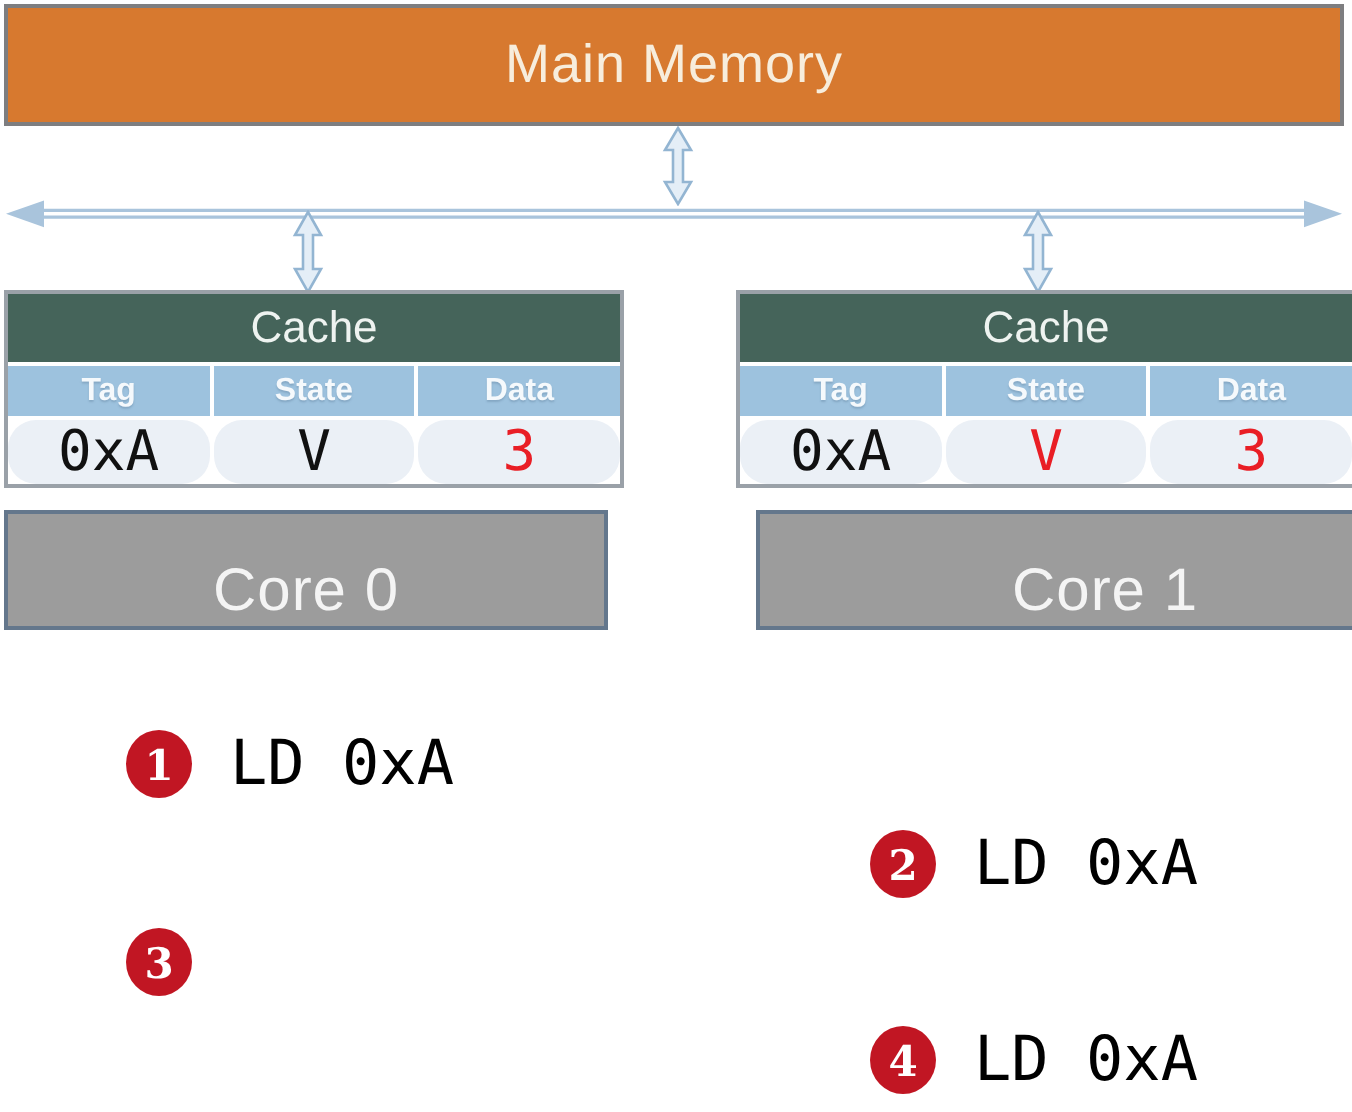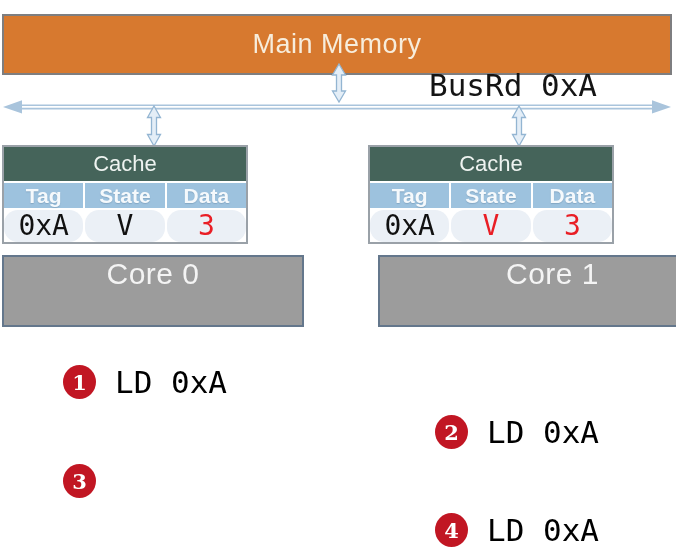--- a/index.html
+++ b/index.html
@@ -4,63 +4,63 @@
 <style>
   html,body{margin:0;padding:0;background:#ffffff;}
   .stage{
     position:relative;width:676px;height:556px;background:#ffffff;
     font-family:"Liberation Sans",sans-serif;overflow:hidden;
   }
   
   .main-memory{
     position:absolute;left:2px;top:2px;width:670px;height:61px;
     box-sizing:border-box;background:#d7792f;border:2px solid #7e7e80;
-    display:flex;align-items:center;justify-content:center;margin-top:12px;
+    display:flex;align-items:center;justify-content:center;
   }
   .main-memory .label{
     color:#f7eddc;font-size:27px;letter-spacing:.5px;
   }
   
   .varrow{position:absolute;width:16px;height:42px;}
   .varrow.center{left:331px;top:63px;height:40px;}
   .varrow.left{left:146px;top:105px;}
   .varrow.right{left:511px;top:105px;}
   
   .bus{position:absolute;left:2px;top:98px;width:670px;height:17px;}
   .bus-label{
     position:absolute;left:429px;top:67px;
     font-family:"DejaVu Sans Mono",monospace;font-size:31px;color:#141414;
     white-space:pre;
   }
   
   .cache{
-    position:absolute;top:145px;width:246px;box-sizing:border-box;
+    position:absolute;top:145px;width:310px;box-sizing:border-box;
     border:2px solid #9aa1a8;background:#ffffff;
   }
   .cache.c0{left:2px;}
   .cache.c1{left:368px;}
   .cache-title{
     height:34px;background:#45645a;color:#eef3f0;font-size:22px;
     line-height:34px;text-align:center;margin-bottom:2px;
   }
   .cache-grid{display:grid;grid-template-columns:1fr 1fr 1fr;gap:2px;background:#ffffff;}
   .cache-grid .h{
-    background:#9dc2de;color:#f5f9fc;font-weight:bold;font-size:21px;
+    background:#9dc2de;color:#f5f9fc;font-weight:bold;font-size:16px;
     height:25px;line-height:25px;text-align:center;margin-bottom:0;
     text-shadow:0 1px 1px rgba(90,120,150,.35);
   }
   .cache-grid .v{
     background:#ebf0f6;font-family:"DejaVu Sans Mono",monospace;
     font-size:28px;height:32px;line-height:32px;text-align:center;color:#111;border-radius:14px;
   }
   
   .core{
-    position:absolute;top:255px;width:302px;height:72px;box-sizing:border-box;
+    position:absolute;top:255px;width:302px;height:60px;box-sizing:border-box;
     background:#9c9c9c;border:2px solid #64778c;
-    display:flex;align-items:flex-start;justify-content:center;
+    display:flex;align-items:flex-end;justify-content:center;
   }
   .core.c0{left:2px;}
   .core.c1{left:378px;padding-left:47px;}
   .core .label{color:#f4f4f4;font-size:30px;letter-spacing:.5px;}
   
   .op{
     position:absolute;display:flex;align-items:center;height:36px;
   }
   .op .badge{
     width:33px;height:34px;border-radius:50%;background:#c11623;
@@ -90,21 +90,20 @@
     <path d="M8 1 L14.5 12 L10.5 12 L10.5 28 L14.5 28 L8 39 L1.5 28 L5.5 28 L5.5 12 L1.5 12 Z" fill="#e4eef7" stroke="#93b5d2" stroke-width="1.3"></path>
   </svg>
 
   <svg class="bus" viewBox="0 0 670 17">
     <line x1="14" y1="7.2" x2="656" y2="7.2" stroke="#a9c4dc" stroke-width="1.6"></line>
     <line x1="14" y1="10.6" x2="656" y2="10.6" stroke="#a9c4dc" stroke-width="1.6"></line>
     <polygon points="1,8.9 20,2.2 20,15.6" fill="#a9c4dc"></polygon>
     <polygon points="669,8.9 650,2.2 650,15.6" fill="#a9c4dc"></polygon>
   </svg>
 
-  <div class="bus-label">BusRd 0xA</div>
 
   <svg class="varrow left" viewBox="0 0 16 42">
     <path d="M8 1 L14.5 12.5 L10.5 12.5 L10.5 29.5 L14.5 29.5 L8 41 L1.5 29.5 L5.5 29.5 L5.5 12.5 L1.5 12.5 Z" fill="#e4eef7" stroke="#93b5d2" stroke-width="1.3"></path>
   </svg>
   <svg class="varrow right" viewBox="0 0 16 42">
     <path d="M8 1 L14.5 12.5 L10.5 12.5 L10.5 29.5 L14.5 29.5 L8 41 L1.5 29.5 L5.5 29.5 L5.5 12.5 L1.5 12.5 Z" fill="#e4eef7" stroke="#93b5d2" stroke-width="1.3"></path>
   </svg>
 
   <div class="cache c0">
     <div class="cache-title">Cache</div>

